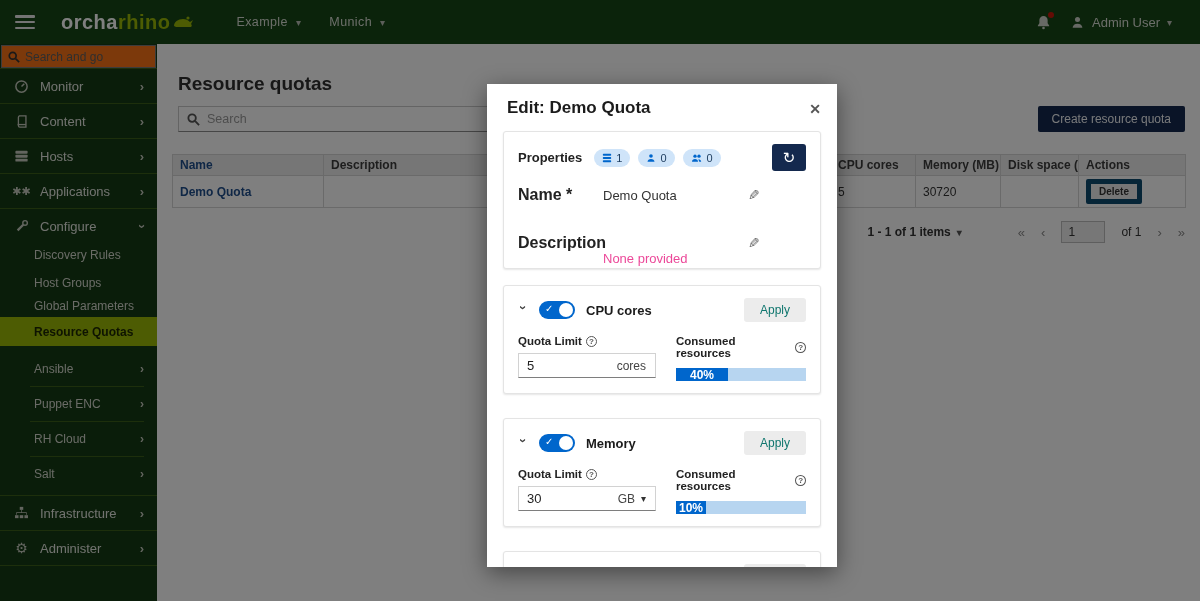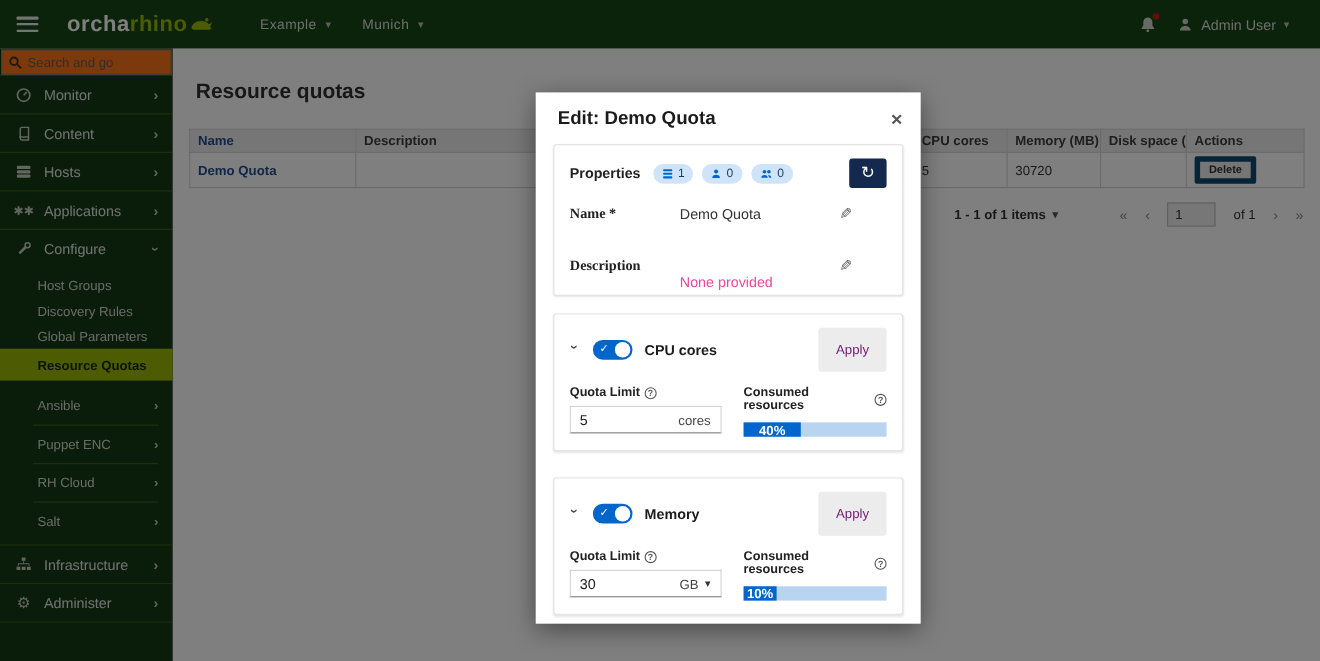--- a/index.html
+++ b/index.html
@@ -96,31 +96,31 @@
     padding:12px 14px; background:#fff; }
   .props-card { margin-top:13px; height:138px; }
   .props-head { display:flex; align-items:center; gap:8px; }
   .props-head .lbl { font-size:13px; font-weight:bold; color:#222; margin-right:4px; }
   .badge { display:flex; align-items:center; gap:4px; background:#cfe4f9; border-radius:9px;
     height:18px; padding:0 8px; font-size:11px; color:#1d3c5e; }
   .badge svg { color:#0066cc; }
   .refresh-btn { margin-left:auto; width:34px; height:27px; background:#14294e; color:#fff;
     border:none; border-radius:3px; font-size:15px; cursor:pointer; line-height:1; }
   .prop-row { display:flex; align-items:center; margin-top:15px; }
-  .prop-row .plabel { width:100px; font-size:13px; font-weight:bold; color:#222; flex:none;font-family:Liberation Serif, serif; }
+  .prop-row .plabel { width:85px; font-size:16px; font-weight:bold; color:#222; flex:none; }
   .prop-row .pvalue { font-size:13px; color:#333; width:145px; }
   .prop-row .pvalue.muted { color:#ec4899;margin-top:32px; }
   .pencil { color:#5f5f5f; font-size:14px; cursor:pointer; transform:scaleX(-1); display:inline-block; }
 
   .res-card { margin-top:16px; }
   .res-card + .res-card { margin-top:24px; }
   .res-head { display:flex; align-items:center; gap:11px; }
   .res-head .chev { color:#444; font-size:13px; font-weight:bold; width:10px; cursor:pointer; }
   .res-head .rlabel { font-size:13px; font-weight:bold; color:#1b1b1b; }
-  .apply-btn { margin-left:auto; width:62px; height:40px; background:#ececec; color:#701a75;
+  .apply-btn { margin-left:auto; width:62px; height:24px; background:#ececec; color:#0f766e;
     border:none; border-radius:3px; font-size:12px; cursor:default;
     font-family:"Liberation Sans",sans-serif; }
   .switch { position:relative; width:36px; height:18px; border-radius:9px; flex:none; cursor:pointer; }
   .switch.on { background:#0066cc; }
   .switch .knob { position:absolute; top:2px; width:14px; height:14px; border-radius:50%; background:#fff; }
   .switch.on .knob { right:2px; }
   .switch .tick { position:absolute; left:6px; top:2px; color:#fff; font-size:10px; }
 
   .res-body { display:flex; margin-top:13px; gap:20px; }
   .qcol { width:138px; flex:none; }
@@ -234,25 +234,25 @@
       <span class="ic">
           <svg width="14" height="14" viewBox="0 0 16 16" fill="none" stroke="currentColor" stroke-width="1.6">
             <circle cx="11.5" cy="4.5" r="2.6"></circle>
             <line x1="9.4" y1="6.6" x2="3" y2="13" stroke-width="2.6"></line>
           </svg>
         </span>
       <span>Configure</span>
         <span class="chev chev-down">›</span>
     </div>
 
+    <div class="sub">
+        <span>Discovery Rules</span>
+      </div>
     <div class="sub" style="margin-top:5px;">
         <span>Host Groups</span>
-      </div>
-    <div class="sub">
-        <span>Discovery Rules</span>
       </div>
     <div class="sub">
         <span>Global Parameters</span>
       </div>
     <div class="sub active">
         <span>Resource Quotas</span>
       </div>
 
     <div class="subgrp" style="margin-top:6px;">
         <span>Ansible</span>
@@ -291,20 +291,30 @@
       <span class="ic" style="font-size:14px;">⚙</span>
       <span>Administer</span>
         <span class="chev">›</span>
     </div>
     <div class="navsep"></div>
   </nav>
 
   <main class="main">
     <h1 class="page-title">Resource quotas</h1>
 
+    <div class="toolbar">
+      <div class="pg-search">
+        <svg width="13" height="13" viewBox="0 0 14 14" fill="none" stroke="currentColor" stroke-width="2">
+            <circle cx="5.5" cy="5.5" r="4"></circle>
+            <line x1="8.8" y1="8.8" x2="13" y2="13"></line>
+          </svg>
+        <input placeholder="Search" style="">
+      </div>
+      <button class="create-btn">Create resource quota</button>
+    </div>
 
     <table class="rq">
       <colgroup>
           <col style="width:151px">
           <col style="width:507px">
           <col style="width:85px">
           <col style="width:85px">
           <col style="width:78px">
           <col style="width:107px">
         </colgroup>

